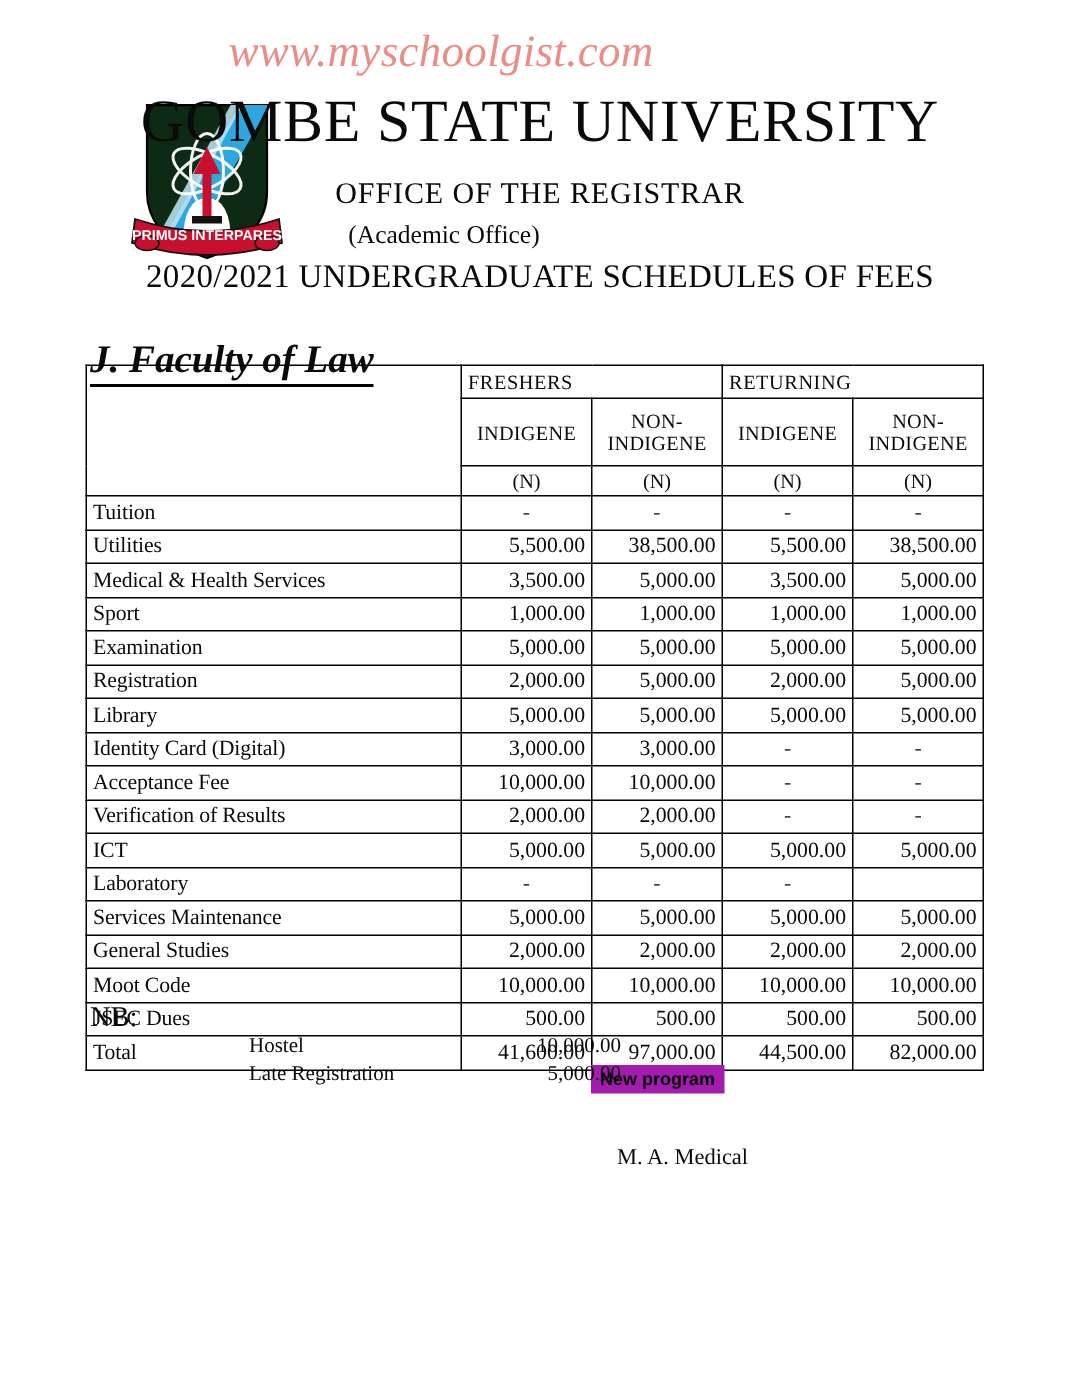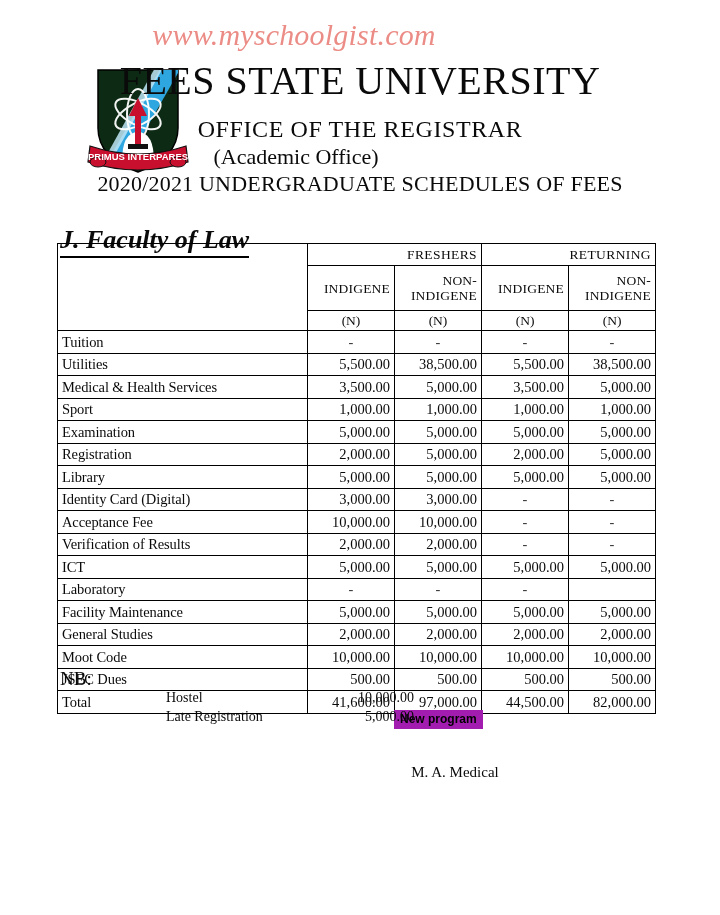--- a/index.html
+++ b/index.html
@@ -73,32 +73,32 @@
     font-weight: 400;
     font-family: "Liberation Serif", "DejaVu Serif", serif;
   }
 
   #office-line {
     position: absolute;
     left: 0;
     top: 57px;
     width: 720px;
     text-align: center;
-    font-size: 24px;
+    font-size: 20px;
     line-height: 28px;
     letter-spacing: 0.6px;
     white-space: nowrap;
   }
   #academic-line {
     position: absolute;
     left: 0;
     top: 88px;
     width: 592px;
     text-align: center;
-    font-size: 22px;
+    font-size: 17px;
     line-height: 21px;
     white-space: nowrap;
   }
   #schedule-wrap {
     position: absolute;
     left: 0;
     top: 112px;
     width: 720px;
     height: 30px;
     overflow: hidden;
@@ -143,27 +143,27 @@
     border: 1px solid #000;
     padding: 0 4px;
     font-weight: 400;
     vertical-align: middle;
   }
   #fee-table th { font-size: 13.5px; }
   .col-label  { width: 250px; }
   .col-num    { width: 87px; }
 
   .hdr-group {
-    text-align: right;
+    text-align: left;
     height: 21px;
     letter-spacing: 0.4px;
     margin-top: 41px;
   }
   .hdr-sub {
-    text-align: right;
+    text-align: center;
     height: 44px;
     line-height: 15px;
     letter-spacing: 0.2px;
   }
   .hdr-naira {
     text-align: center;
     height: 19px;
   }
   .blank-corner { border-bottom: 1px solid #000; }
 
@@ -267,21 +267,21 @@
       <g>
         <path d="M6 80 Q54 96 102 80 L104 96 Q54 112 4 96 Z" fill="#c8102e" stroke="#111" stroke-width="1.2"></path>
         <ellipse cx="14" cy="96" rx="8" ry="5" fill="#c8102e" stroke="#111" stroke-width="1"></ellipse>
         <ellipse cx="94" cy="96" rx="8" ry="5" fill="#c8102e" stroke="#111" stroke-width="1"></ellipse>
         <text x="54" y="94" font-family="Liberation Sans, sans-serif" font-size="9.5" font-weight="bold" fill="#ffffff" text-anchor="middle">PRIMUS INTERPARES</text>
       </g>
     </svg>
   </div>
 
   <div id="inst-title-wrap">
-    <div id="inst-title">FEES STATE UNIVERSITY</div>
+    <div id="inst-title">GOMBE STATE UNIVERSITY</div>
   </div>
 
   <div id="office-line">OFFICE OF THE REGISTRAR</div>
 
   <div id="academic-line">(Academic Office)</div>
 
   <div id="schedule-wrap">
     <div id="schedule-line">2020/2021 UNDERGRADUATE SCHEDULES OF FEES</div>
   </div>
 </div>
@@ -394,21 +394,21 @@
         <td class="cell-num">5,000.00</td>
       </tr>
       <tr>
         <td class="cell-label">Laboratory</td>
         <td class="cell-dash">-</td>
         <td class="cell-dash">-</td>
         <td class="cell-dash">-</td>
         <td class="cell-num"></td>
       </tr>
       <tr>
-        <td class="cell-label">Facility Maintenance</td>
+        <td class="cell-label">Services Maintenance</td>
         <td class="cell-num">5,000.00</td>
         <td class="cell-num">5,000.00</td>
         <td class="cell-num">5,000.00</td>
         <td class="cell-num">5,000.00</td>
       </tr>
       <tr>
         <td class="cell-label">General Studies</td>
         <td class="cell-num">2,000.00</td>
         <td class="cell-num">2,000.00</td>
         <td class="cell-num">2,000.00</td>

